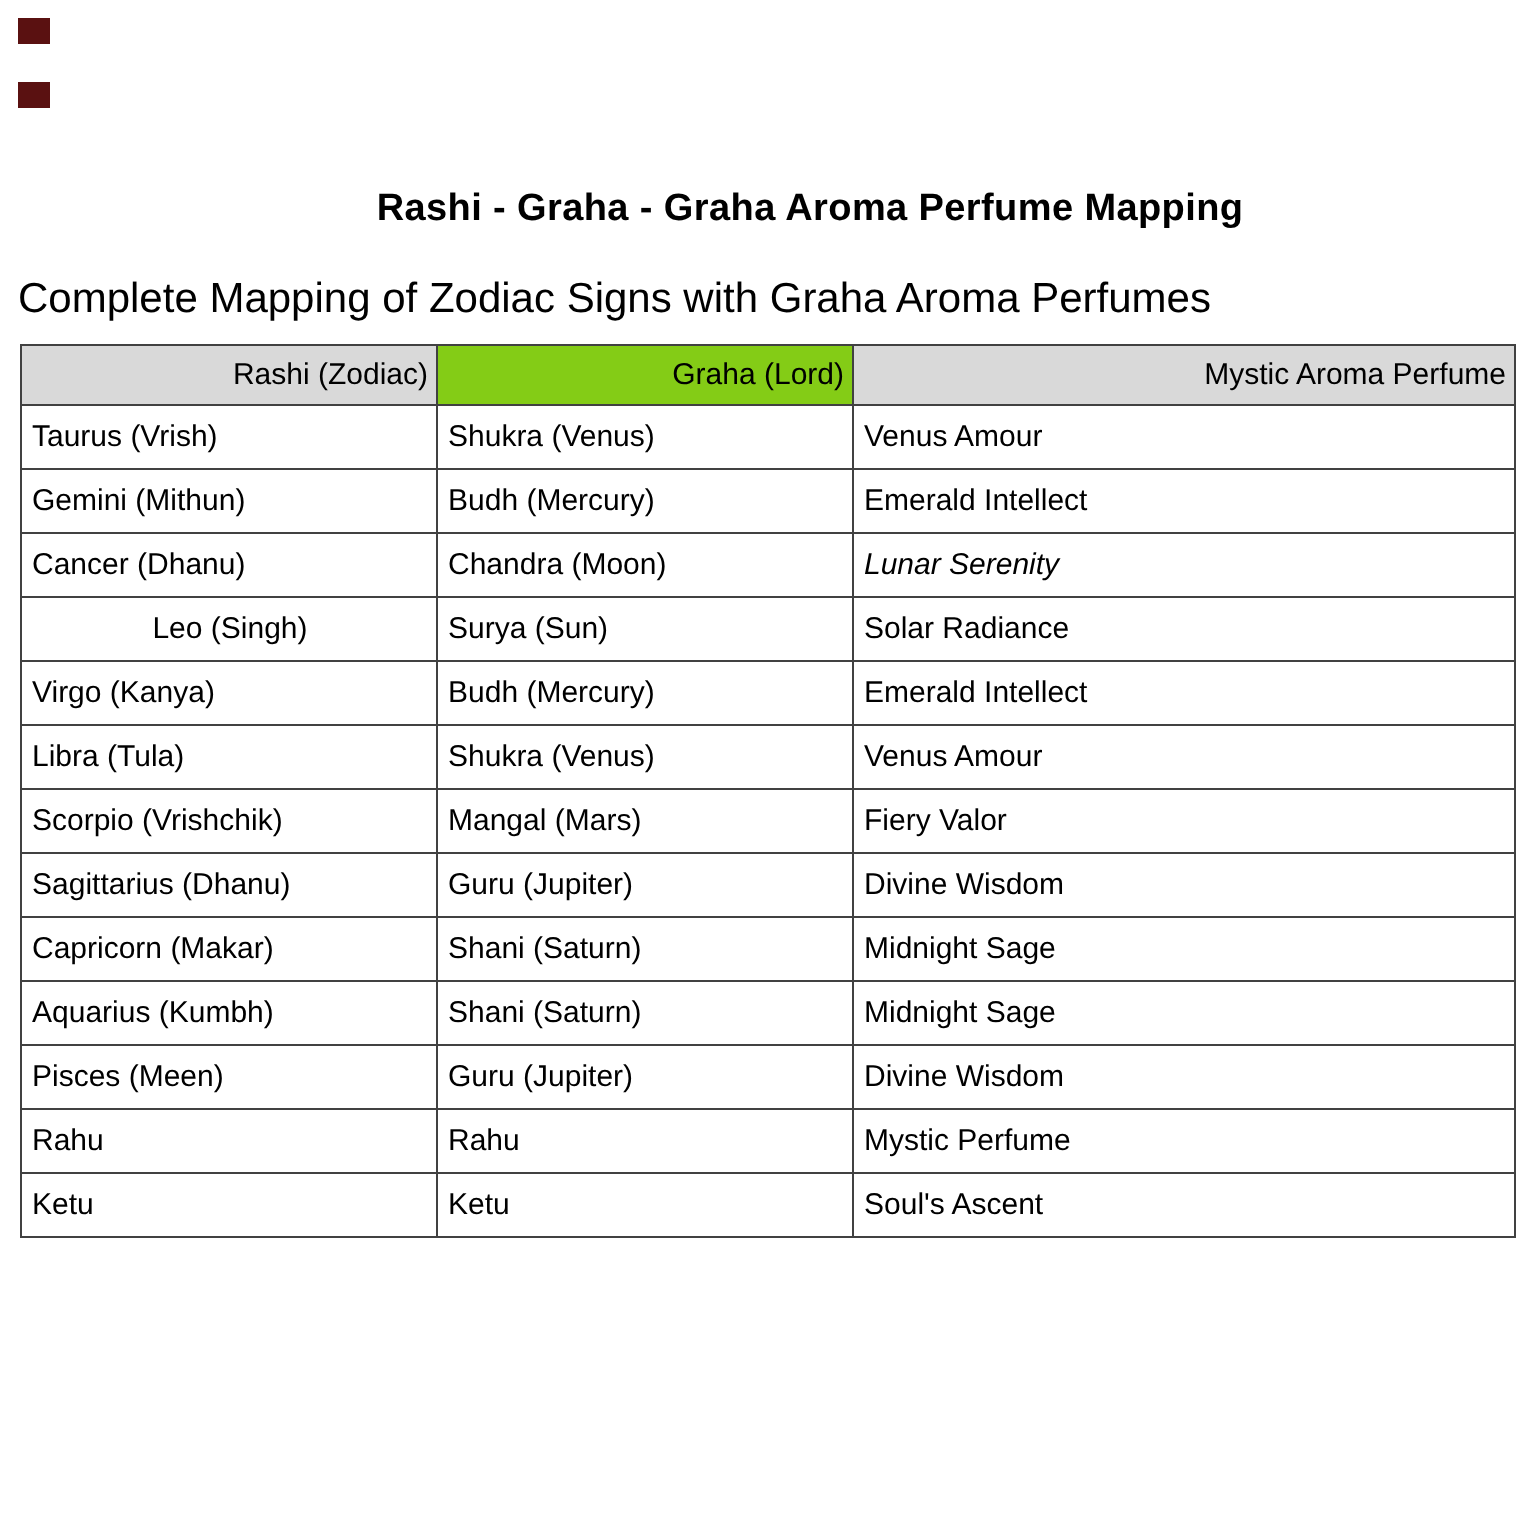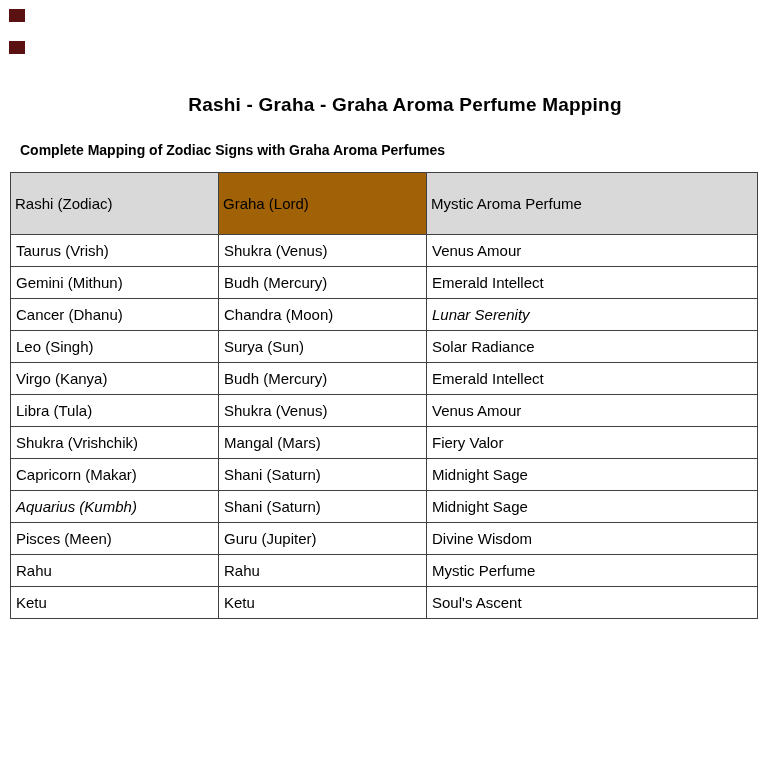--- a/index.html
+++ b/index.html
@@ -29,23 +29,23 @@
     text-align: center;
     font-size: 19px;
     font-weight: bold;
     line-height: 24px;
     letter-spacing: 0.2px;
     white-space: nowrap;
   }
   #page-subtitle {
     position: absolute;
     top: 139px;
-    left: 20px;
-    font-size: 14px;
-    font-weight: bold;
+    left: 9px;
+    font-size: 21px;
+    font-weight: normal;
     line-height: 22px;
     white-space: nowrap;
   }
   #mapping-table {
     position: absolute;
     top: 172px;
     left: 10px;
     width: 747px;
     border-collapse: collapse;
     table-layout: fixed;
@@ -54,22 +54,22 @@
   #mapping-table th,
   #mapping-table td {
     border: 1.5px solid #414141;
     vertical-align: middle;
     overflow: hidden;
     white-space: nowrap;
   }
   #mapping-table th {
     height: 29px;
     font-weight: normal;
-    text-align: left;
-    padding: 16px 4px;
+    text-align: right;
+    padding: 0 4px;
   }
   #mapping-table td {
     height: 31px;
     text-align: left;
     padding: 0 4px 0 5px;
   }
 </style>
 </head>
 <body>
 
@@ -84,67 +84,72 @@
 
 <table id="mapping-table" style="border-color: rgb(65, 65, 65);">
   <colgroup>
       <col style="width: 208px;">
       <col style="width: 208px;">
       <col style="width: 331px;">
     </colgroup>
   <thead>
     <tr>
         <th style="background: rgb(217, 217, 217); border-color: rgb(65, 65, 65);">Rashi (Zodiac)</th>
-        <th style="background: #a16207; border-color: rgb(65, 65, 65);">Graha (Lord)</th>
+        <th style="background: #84cc16; border-color: rgb(65, 65, 65);">Graha (Lord)</th>
         <th style="background: rgb(217, 217, 217); border-color: rgb(65, 65, 65);">Mystic Aroma Perfume</th>
       </tr>
   </thead>
   <tbody>
       <tr>
         <td style="border-color: rgb(65, 65, 65);">Taurus (Vrish)</td>
         <td style="border-color: rgb(65, 65, 65);">Shukra (Venus)</td>
         <td style="border-color: rgb(65, 65, 65);">Venus Amour</td>
       </tr>
       <tr>
         <td style="border-color: rgb(65, 65, 65);">Gemini (Mithun)</td>
         <td style="border-color: rgb(65, 65, 65);">Budh (Mercury)</td>
         <td style="border-color: rgb(65, 65, 65);">Emerald Intellect</td>
       </tr>
       <tr>
         <td style="border-color: rgb(65, 65, 65);">Cancer (Dhanu)</td>
         <td style="border-color: rgb(65, 65, 65);">Chandra (Moon)</td>
         <td style="border-color: rgb(65, 65, 65); font-style: italic;">Lunar Serenity</td>
       </tr>
       <tr>
-        <td style="border-color: rgb(65, 65, 65);">Leo (Singh)</td>
+        <td style="border-color: rgb(65, 65, 65); text-align: center;">Leo (Singh)</td>
         <td style="border-color: rgb(65, 65, 65);">Surya (Sun)</td>
         <td style="border-color: rgb(65, 65, 65);">Solar Radiance</td>
       </tr>
       <tr>
         <td style="border-color: rgb(65, 65, 65);">Virgo (Kanya)</td>
         <td style="border-color: rgb(65, 65, 65);">Budh (Mercury)</td>
         <td style="border-color: rgb(65, 65, 65);">Emerald Intellect</td>
       </tr>
       <tr>
         <td style="border-color: rgb(65, 65, 65);">Libra (Tula)</td>
         <td style="border-color: rgb(65, 65, 65);">Shukra (Venus)</td>
         <td style="border-color: rgb(65, 65, 65);">Venus Amour</td>
       </tr>
       <tr>
-        <td style="border-color: rgb(65, 65, 65);">Shukra (Vrishchik)</td>
+        <td style="border-color: rgb(65, 65, 65);">Scorpio (Vrishchik)</td>
         <td style="border-color: rgb(65, 65, 65);">Mangal (Mars)</td>
         <td style="border-color: rgb(65, 65, 65);">Fiery Valor</td>
+      </tr>
+      <tr>
+        <td style="border-color: rgb(65, 65, 65);">Sagittarius (Dhanu)</td>
+        <td style="border-color: rgb(65, 65, 65);">Guru (Jupiter)</td>
+        <td style="border-color: rgb(65, 65, 65);">Divine Wisdom</td>
       </tr>
       <tr>
         <td style="border-color: rgb(65, 65, 65); margin-top: 36px;">Capricorn (Makar)</td>
         <td style="border-color: rgb(65, 65, 65);">Shani (Saturn)</td>
         <td style="border-color: rgb(65, 65, 65);">Midnight Sage</td>
       </tr>
       <tr>
-        <td style="border-color: rgb(65, 65, 65); font-style: italic;">Aquarius (Kumbh)</td>
+        <td style="border-color: rgb(65, 65, 65);">Aquarius (Kumbh)</td>
         <td style="border-color: rgb(65, 65, 65);">Shani (Saturn)</td>
         <td style="border-color: rgb(65, 65, 65);">Midnight Sage</td>
       </tr>
       <tr>
         <td style="border-color: rgb(65, 65, 65);">Pisces (Meen)</td>
         <td style="border-color: rgb(65, 65, 65);">Guru (Jupiter)</td>
         <td style="border-color: rgb(65, 65, 65);">Divine Wisdom</td>
       </tr>
       <tr>
         <td style="border-color: rgb(65, 65, 65);">Rahu</td>

